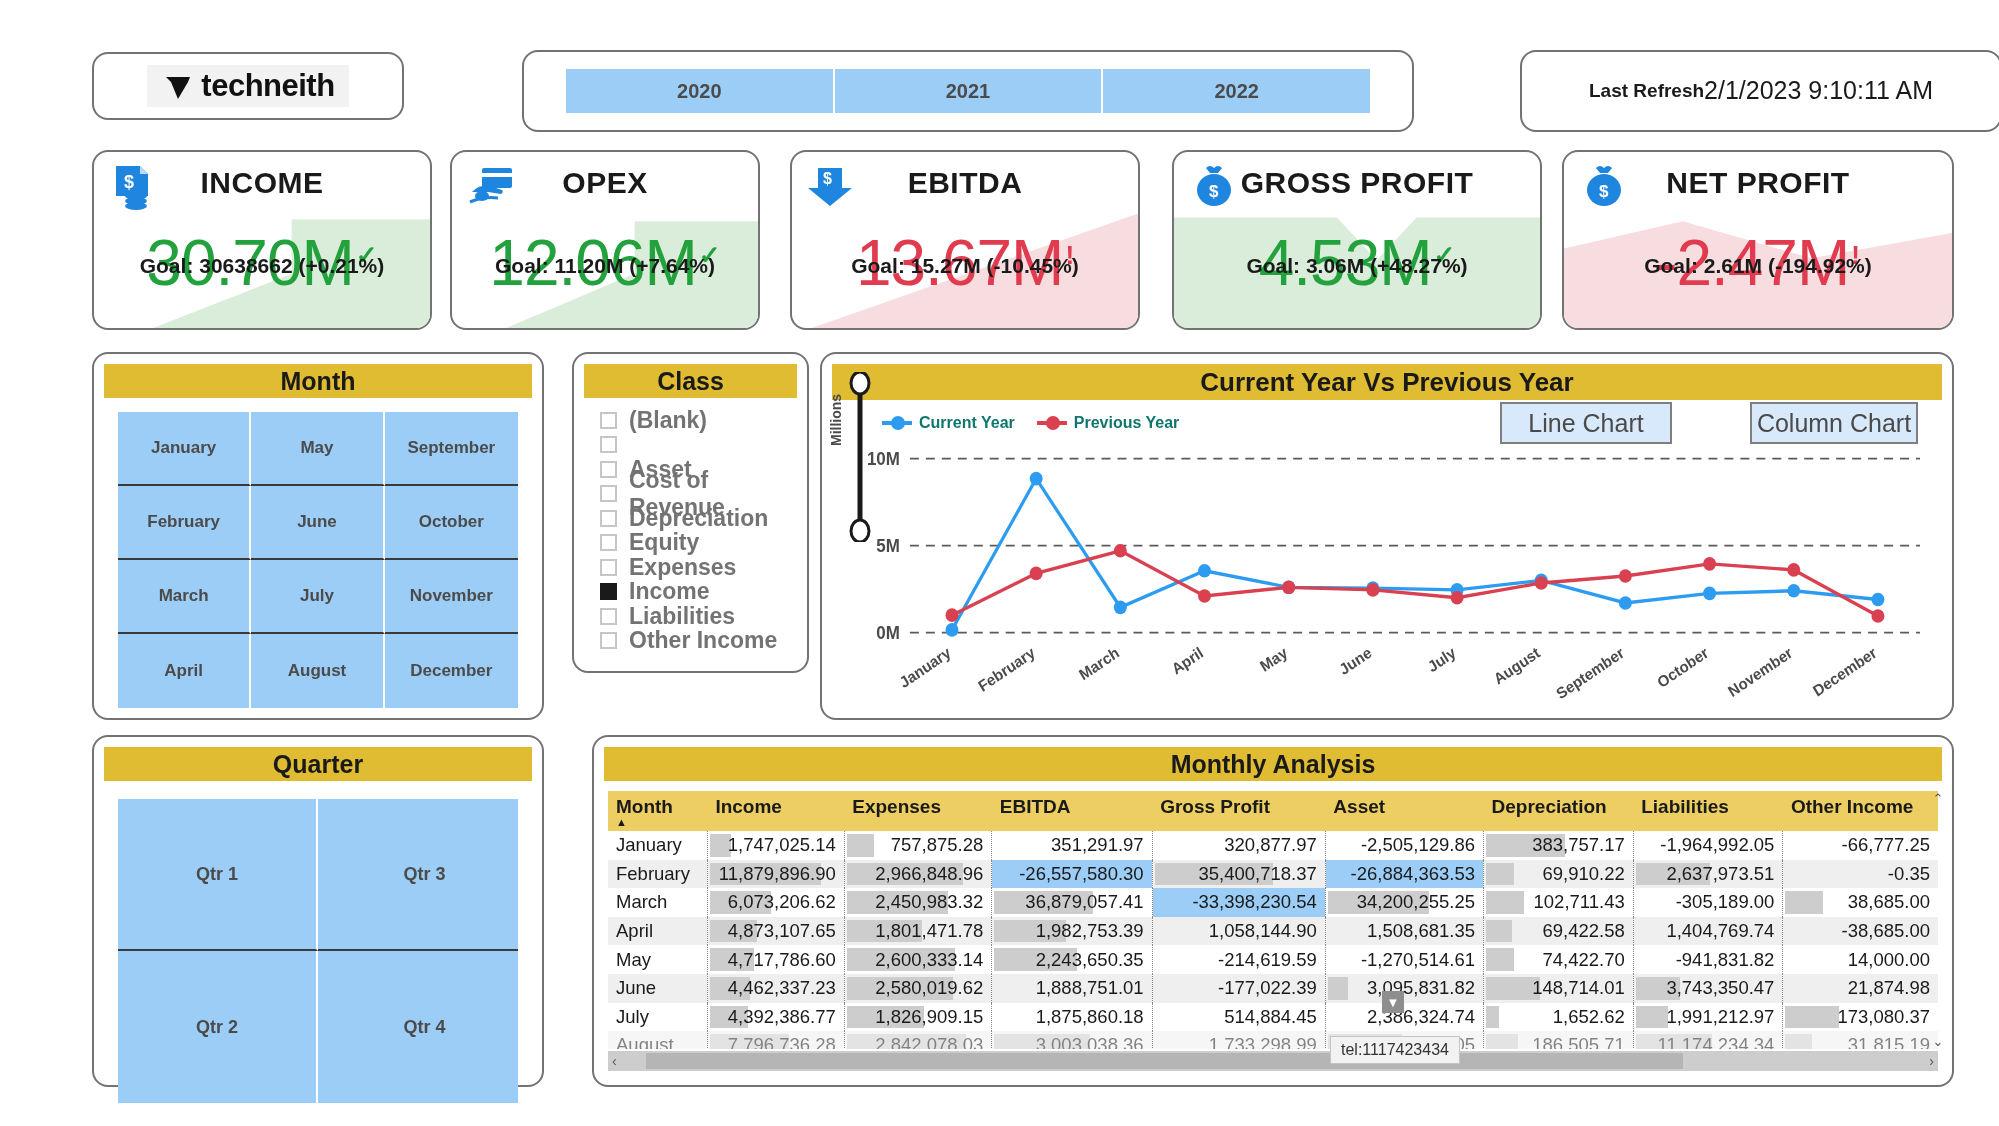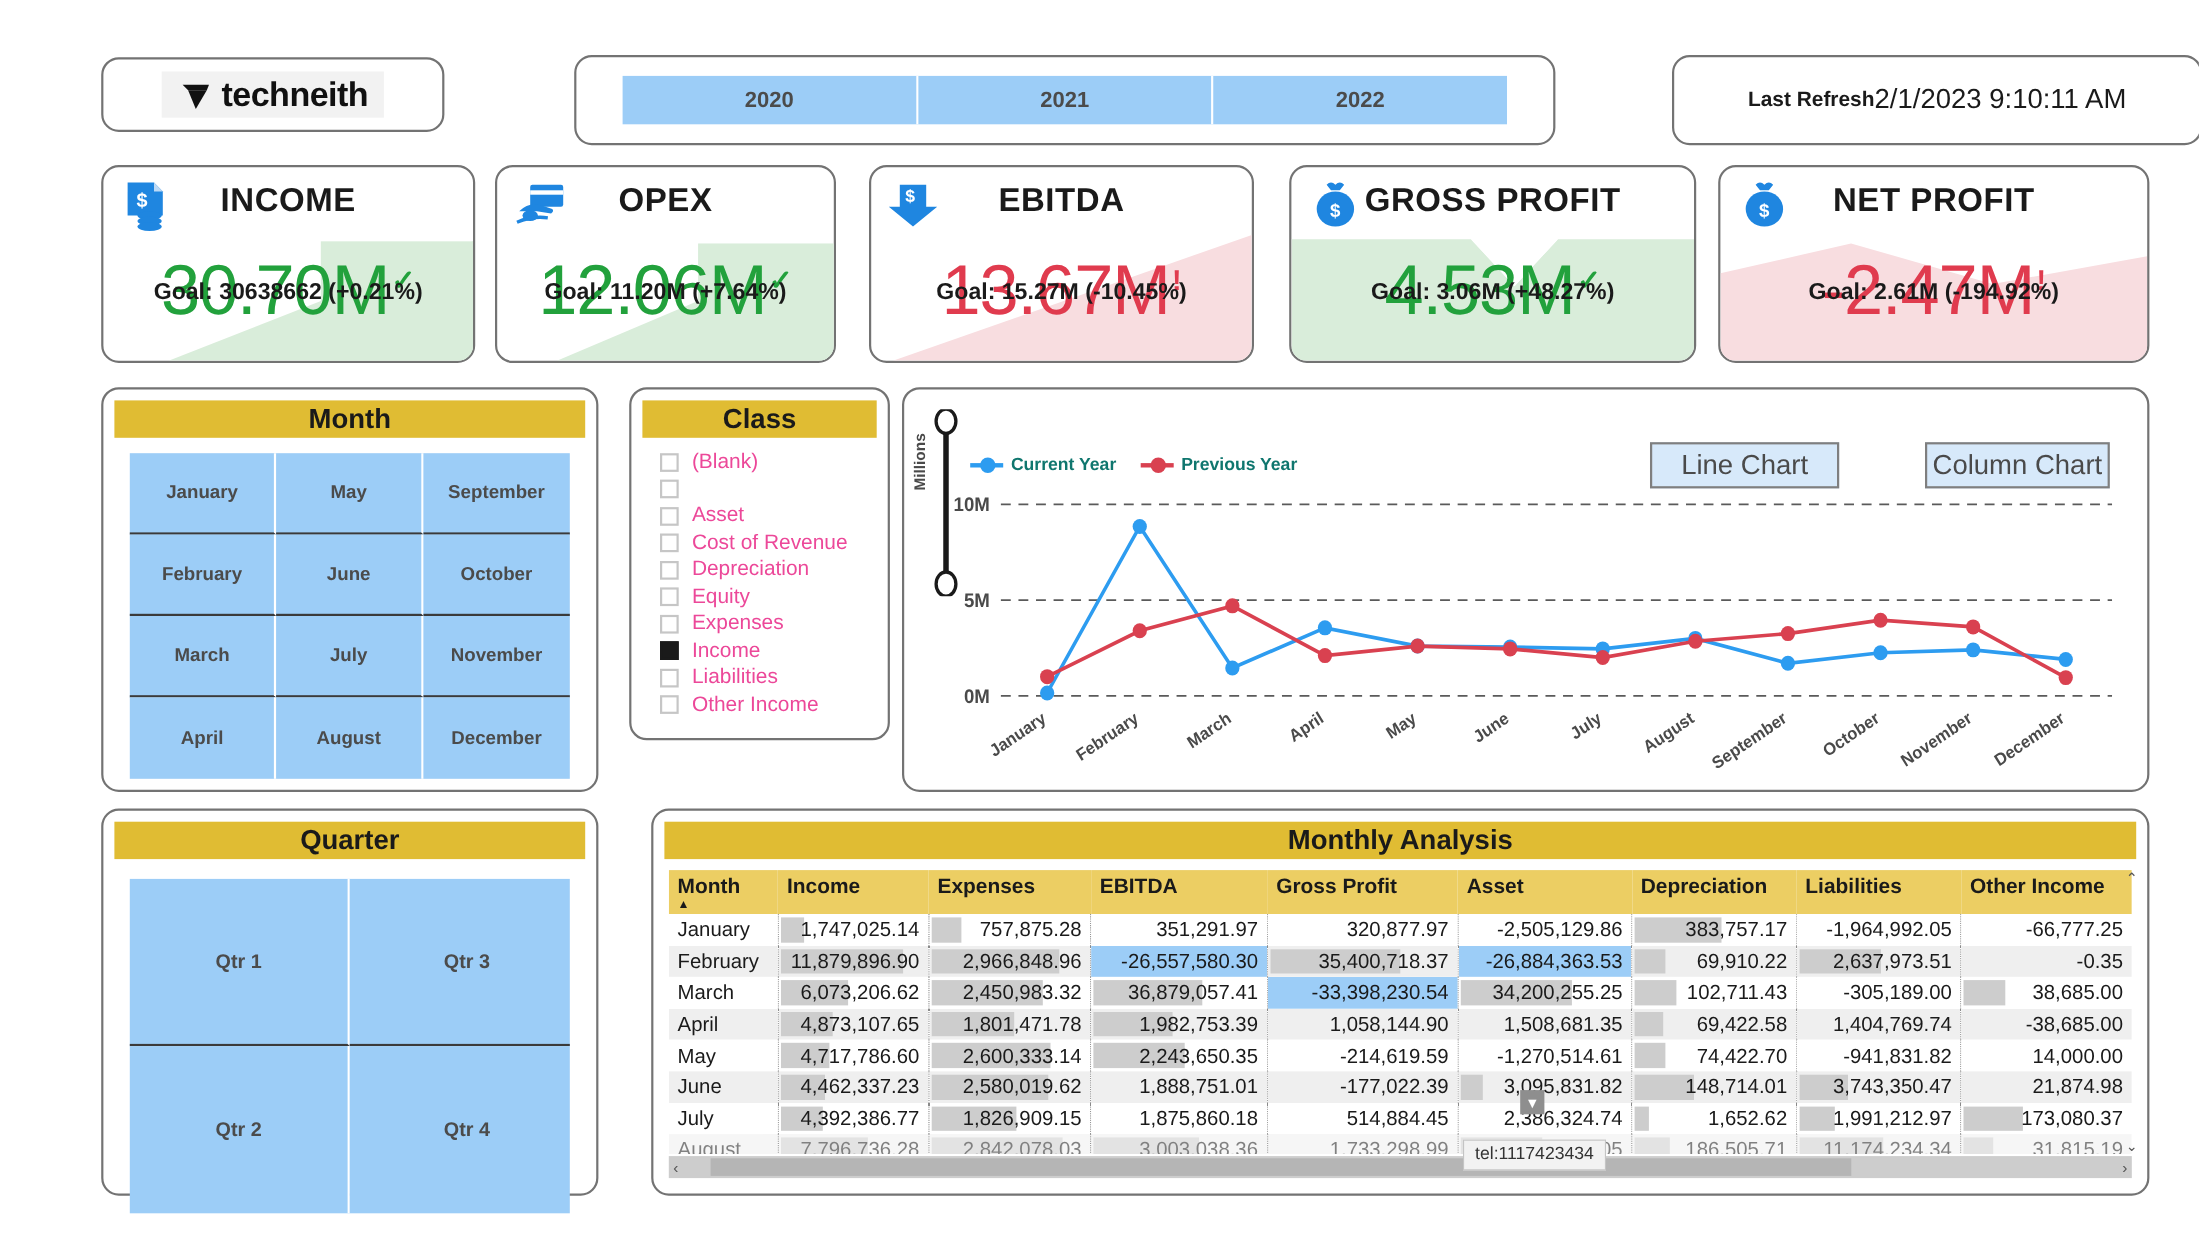--- a/index.html
+++ b/index.html
@@ -72,21 +72,21 @@
       display:flex; align-items:center; justify-content:center;
       font-size:17px; font-weight:700; color:#4b4b4b; cursor:pointer; }
   .month-cell:nth-child(3n) { border-right:none; }
   .month-cell.lastrow { border-bottom:none; }
 
   #class-card { left:572px; top:352px; width:237px; height:321px; }
   .class-list { margin:10px 0 0 26px; }
   .class-row { display:flex; align-items:center; height:24.5px; cursor:pointer; }
   .cbox { width:17px; height:17px; border:2px solid #c6c6c6; background:#fff; margin-right:12px; flex:none; }
   .cbox.checked { background:#1a1a1a; border-color:#1a1a1a; }
-  .class-label { font-size:19px; font-weight:400; color:#ec4899; }
+  .class-label { font-size:23px; font-weight:700; color:#737373; }
 
   #quarter-card { left:92px; top:735px; width:452px; height:352px; }
   .q-grid { display:grid; grid-template-columns:1fr 1fr; margin:18px 24px 0 24px; }
   .q-cell { height:152px; background:#9ccdf7; border-right:2px solid #fff;
       border-bottom:2px solid #3a3a3a;
       display:flex; align-items:center; justify-content:center;
       font-size:18px; font-weight:700; color:#4b4b4b; cursor:pointer; }
   .q-cell:nth-child(2n) { border-right:none;padding-left:13px; }
   .q-cell.lastrow { border-bottom:none; }
 
@@ -358,20 +358,21 @@
     <div class="panel-title">Quarter</div>
     <div class="q-grid">
       <div class="q-cell">Qtr 1</div>
       <div class="q-cell">Qtr 3</div>
       <div class="q-cell lastrow">Qtr 2</div>
       <div class="q-cell lastrow">Qtr 4</div>
     </div>
   </div>
 
   <div class="card" id="chart-card">
+    <div class="chart-head">Current Year Vs Previous Year</div>
 
     <div class="legend">
       <span class="leg-item">
         <span class="leg-mark leg-blue"></span>
         <span>Current Year</span>
       </span>
       <span class="leg-item">
         <span class="leg-mark leg-red"></span>
         <span>Previous Year</span>
       </span>

